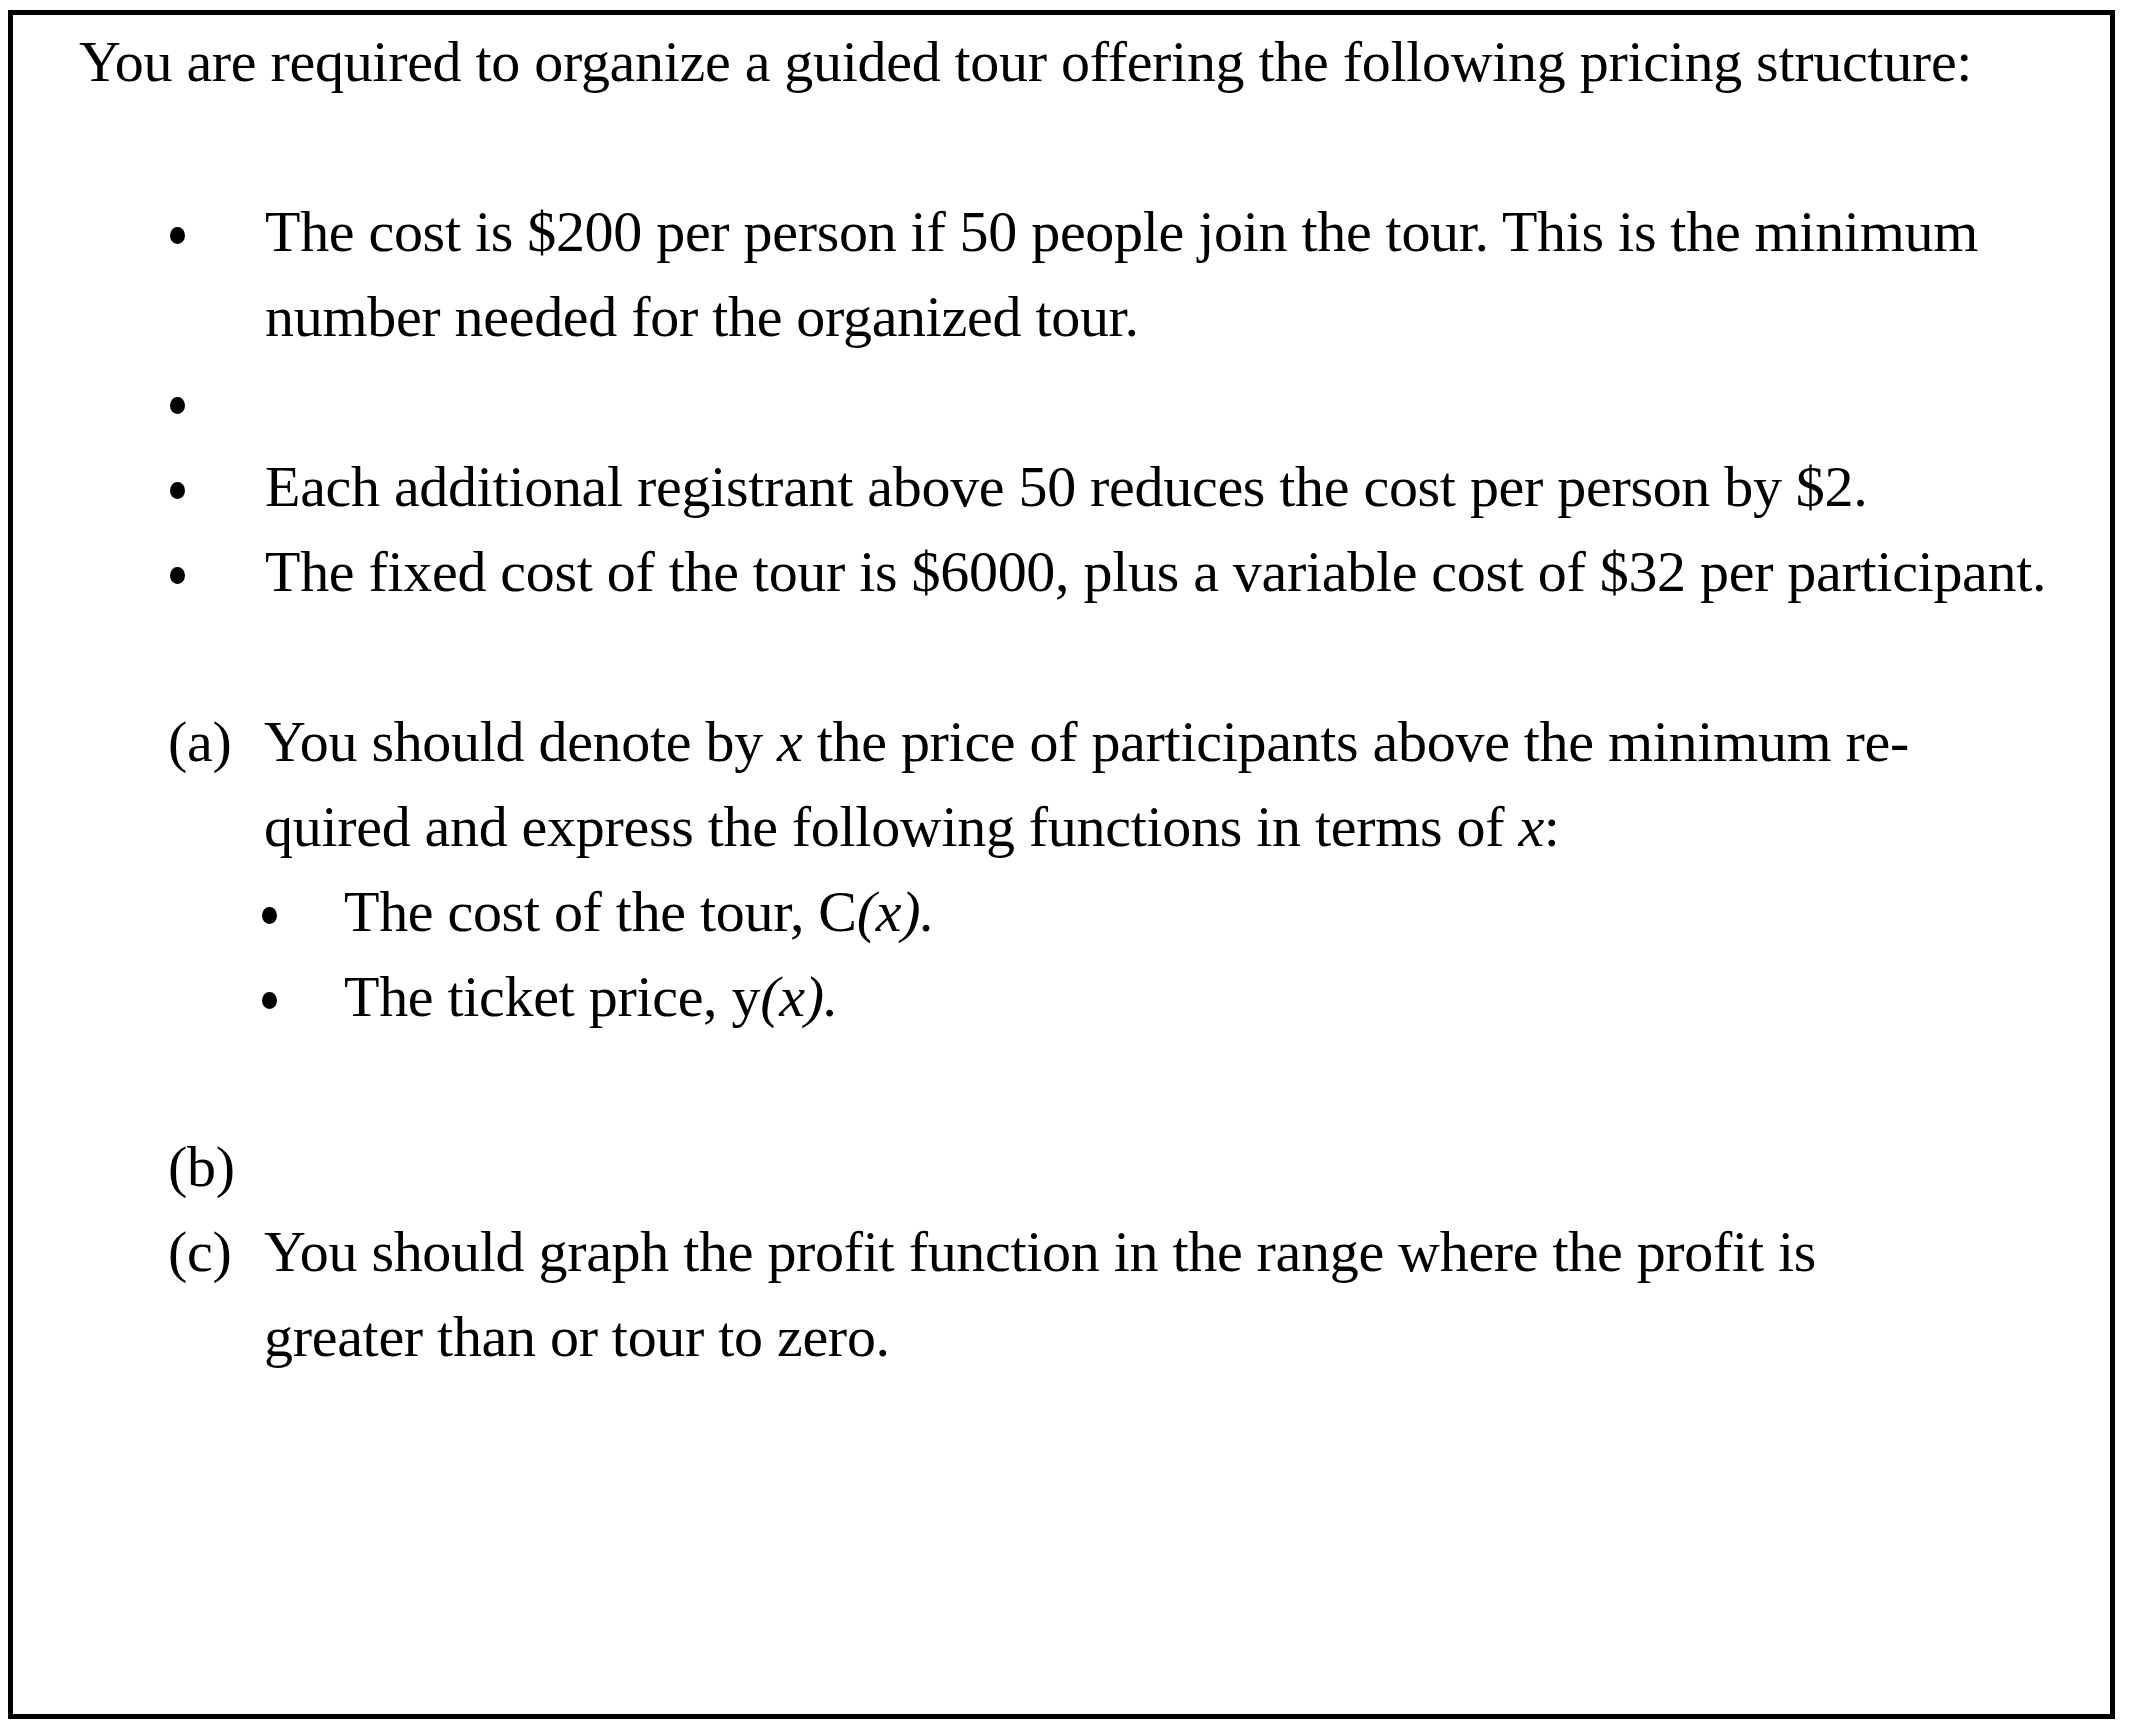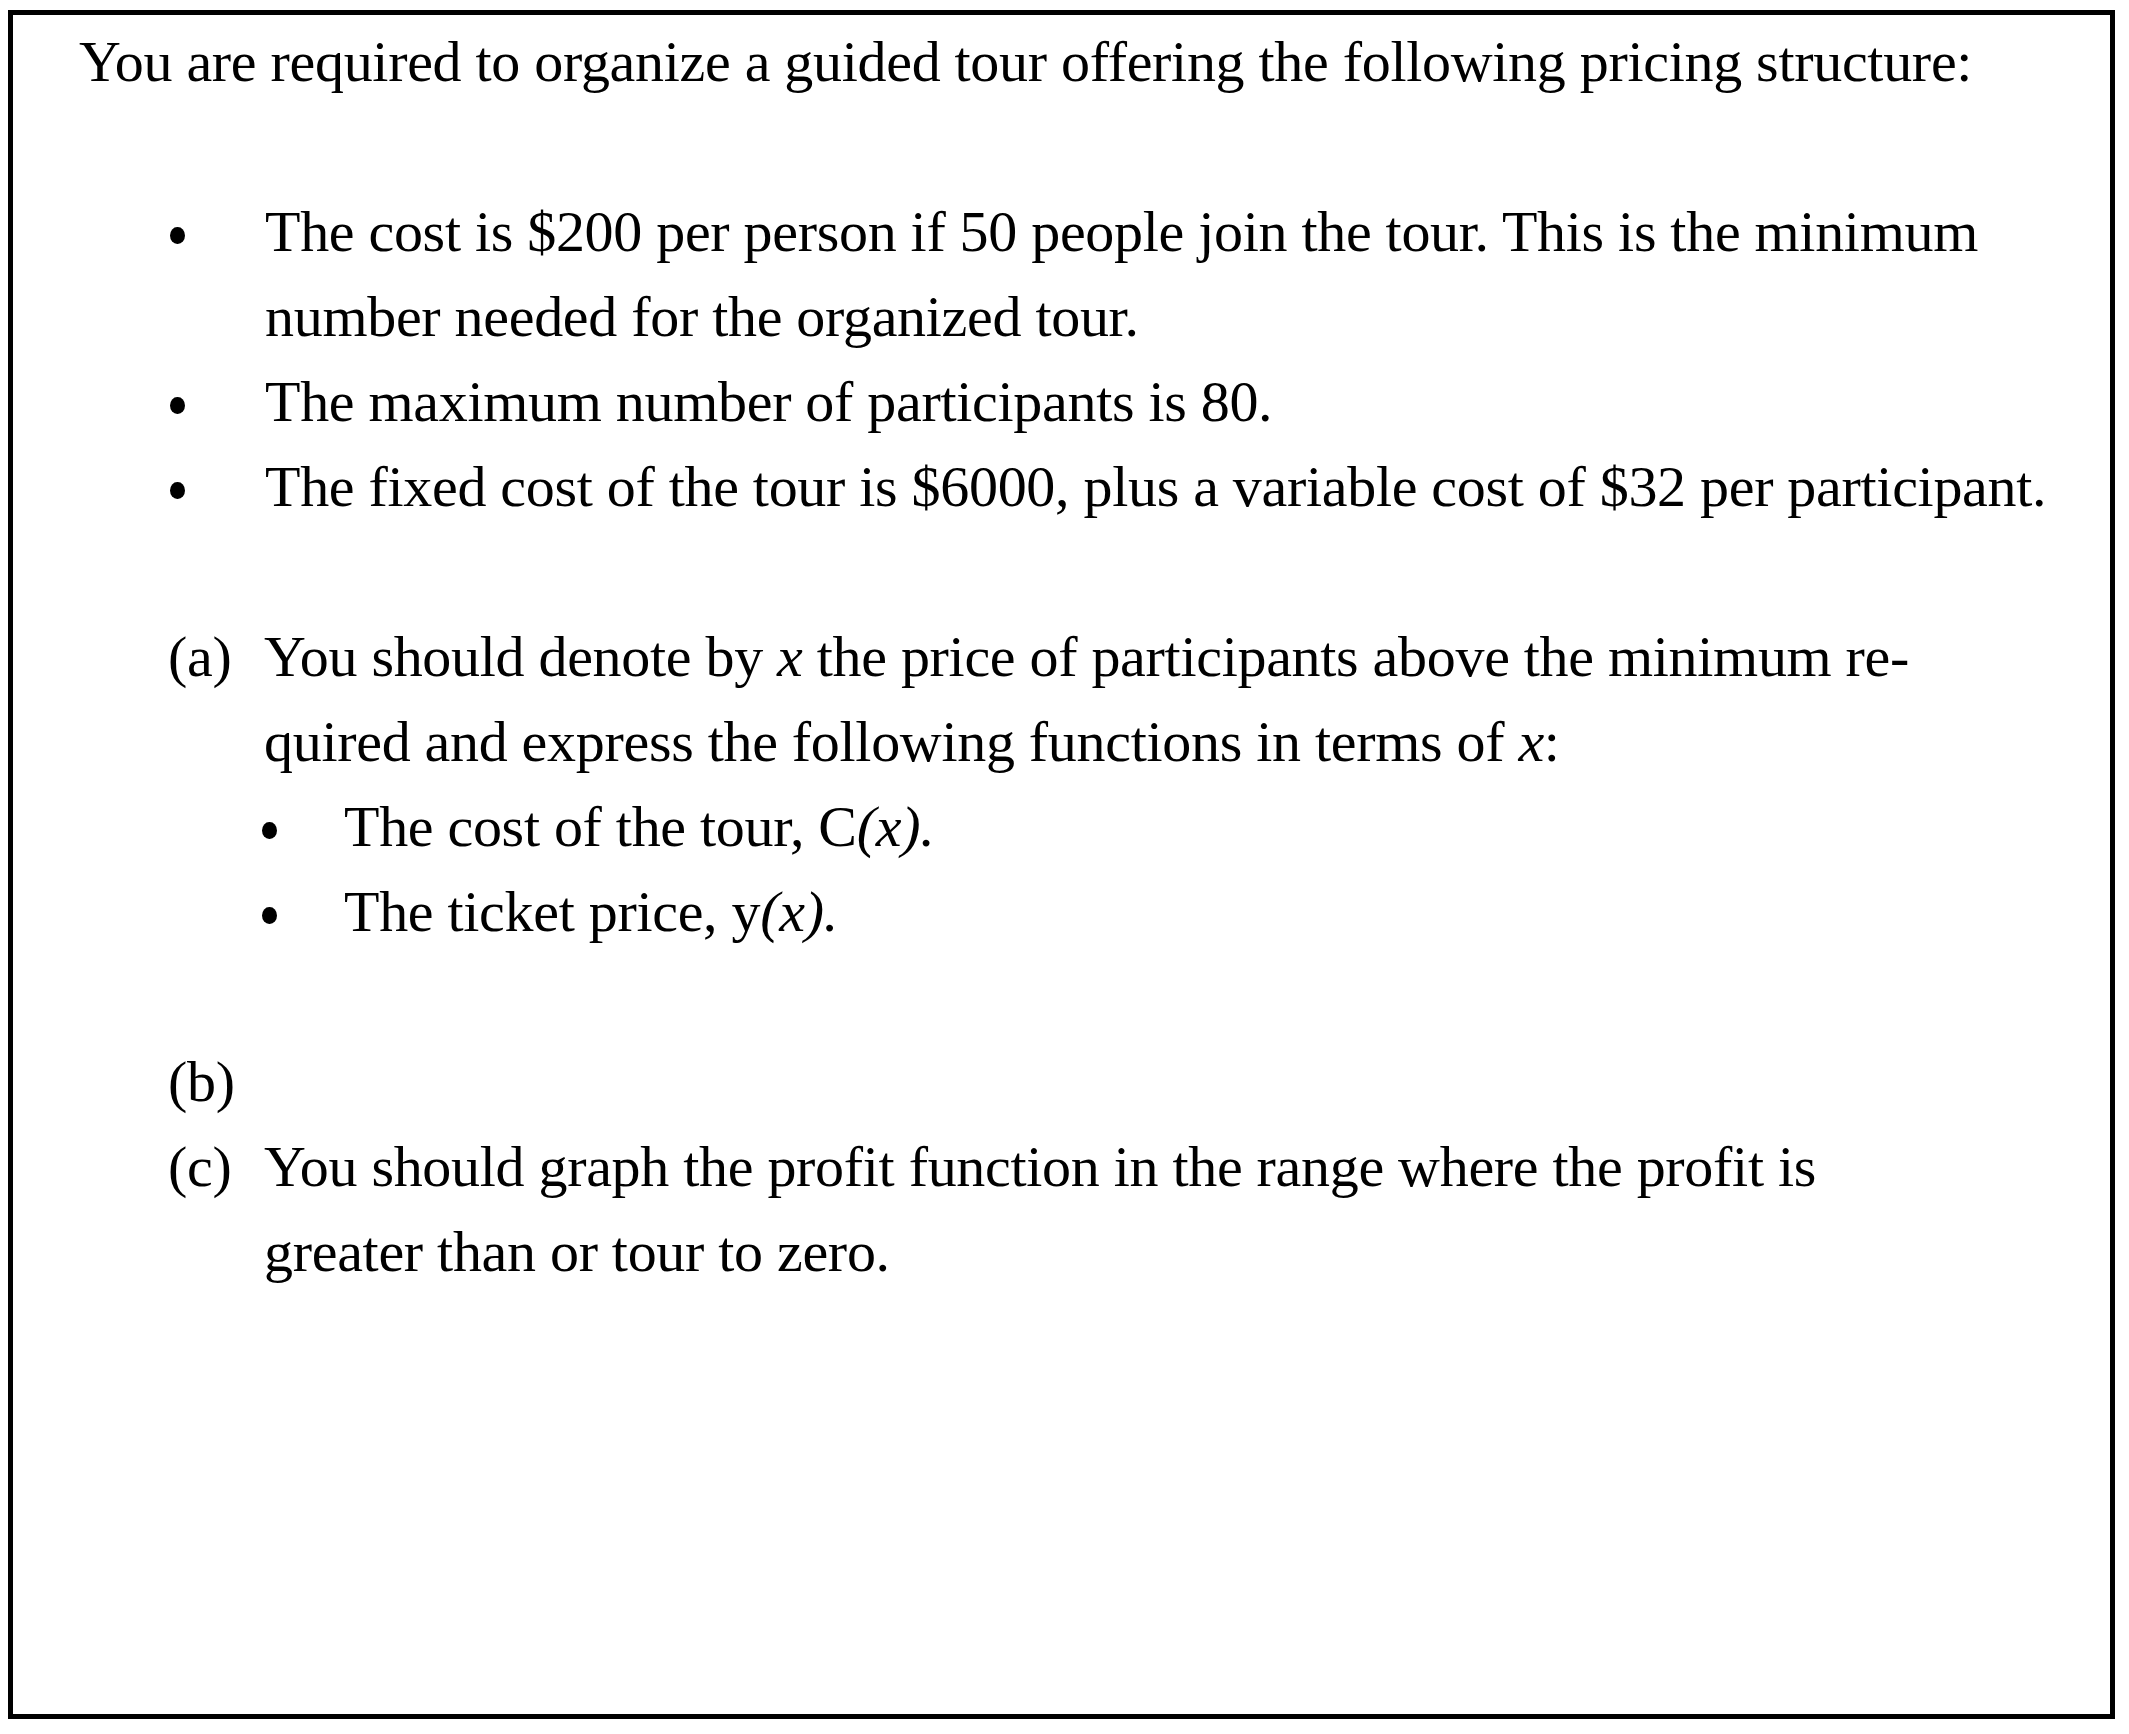--- a/index.html
+++ b/index.html
@@ -76,23 +76,26 @@
     <div class="line indent-bullet">
       <span class="dot main"></span>
       <span>The cost is $200 per person if 50 people join the tour. This is the minimum</span>
     </div>
     <div class="line indent-bullet">
       <span>number needed for the organized tour.</span>
     </div>
 
     <div class="line indent-bullet">
       <span class="dot main"></span>
-      <span>The maximum number of participants is 80.</span>
     </div>
 
+    <div class="line indent-bullet">
+      <span class="dot main"></span>
+      <span>Each additional registrant above 50 reduces the cost per person by $2.</span>
+    </div>
 
     <div class="line indent-bullet">
       <span class="dot main"></span>
       <span>The fixed cost of the tour is $6000, plus a variable cost of $32 per participant.</span>
     </div>
 
     <div class="gap"></div>
 
     <div class="line indent-sec">
       <span class="lbl">(a)</span>

